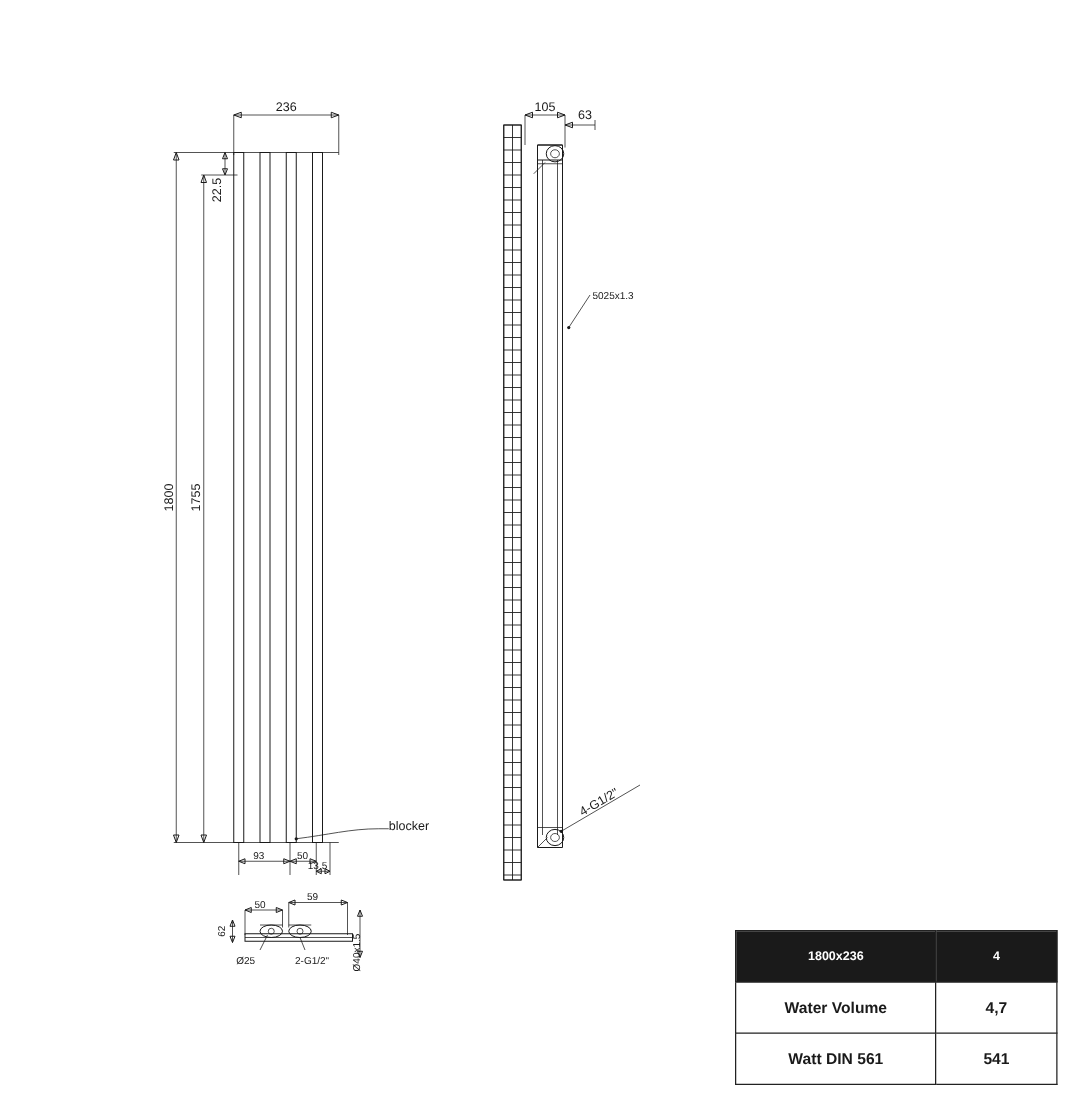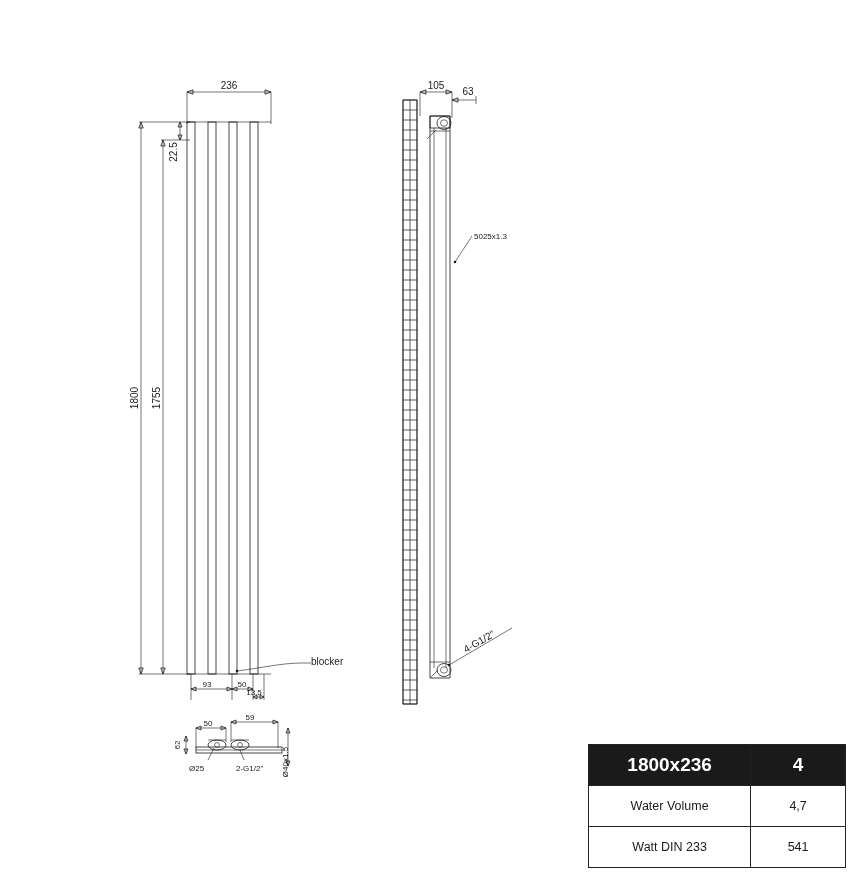--- a/index.html
+++ b/index.html
@@ -59,26 +59,27 @@
     top: 744px;
     width: 258px;
     border-collapse: collapse;
     font-size: 12.5px;
   }
   .spec-table td {
     border: 1px solid #222;
     text-align: center;
     padding: 8px 4px;
     height: 24px;
+    font-weight: bold;
   }
   .spec-table tr.header td {
     background: #1a1a1a;
     color: #ffffff;
     font-weight: bold;
-    font-size: 19px;
+    font-size: 10px;
   }
   .spec-table td.col-label { width: 163px; }
   .spec-table td.col-value { width: 95px; }
 </style>
 </head>
 <body>
 
 <div class="stage">
 
   <svg class="drawing" viewBox="0 0 857 874">
@@ -336,19 +337,19 @@
     <tbody>
       <tr class="header">
         <td class="col-label">1800x236</td>
         <td class="col-value">4</td>
       </tr>
       <tr>
         <td class="col-label">Water Volume</td>
         <td class="col-value">4,7</td>
       </tr>
       <tr>
-        <td class="col-label">Watt DIN 233</td>
+        <td class="col-label">Watt DIN 561</td>
         <td class="col-value">541</td>
       </tr>
     </tbody>
   </table>
 
 </div>
 
 </body></html>

